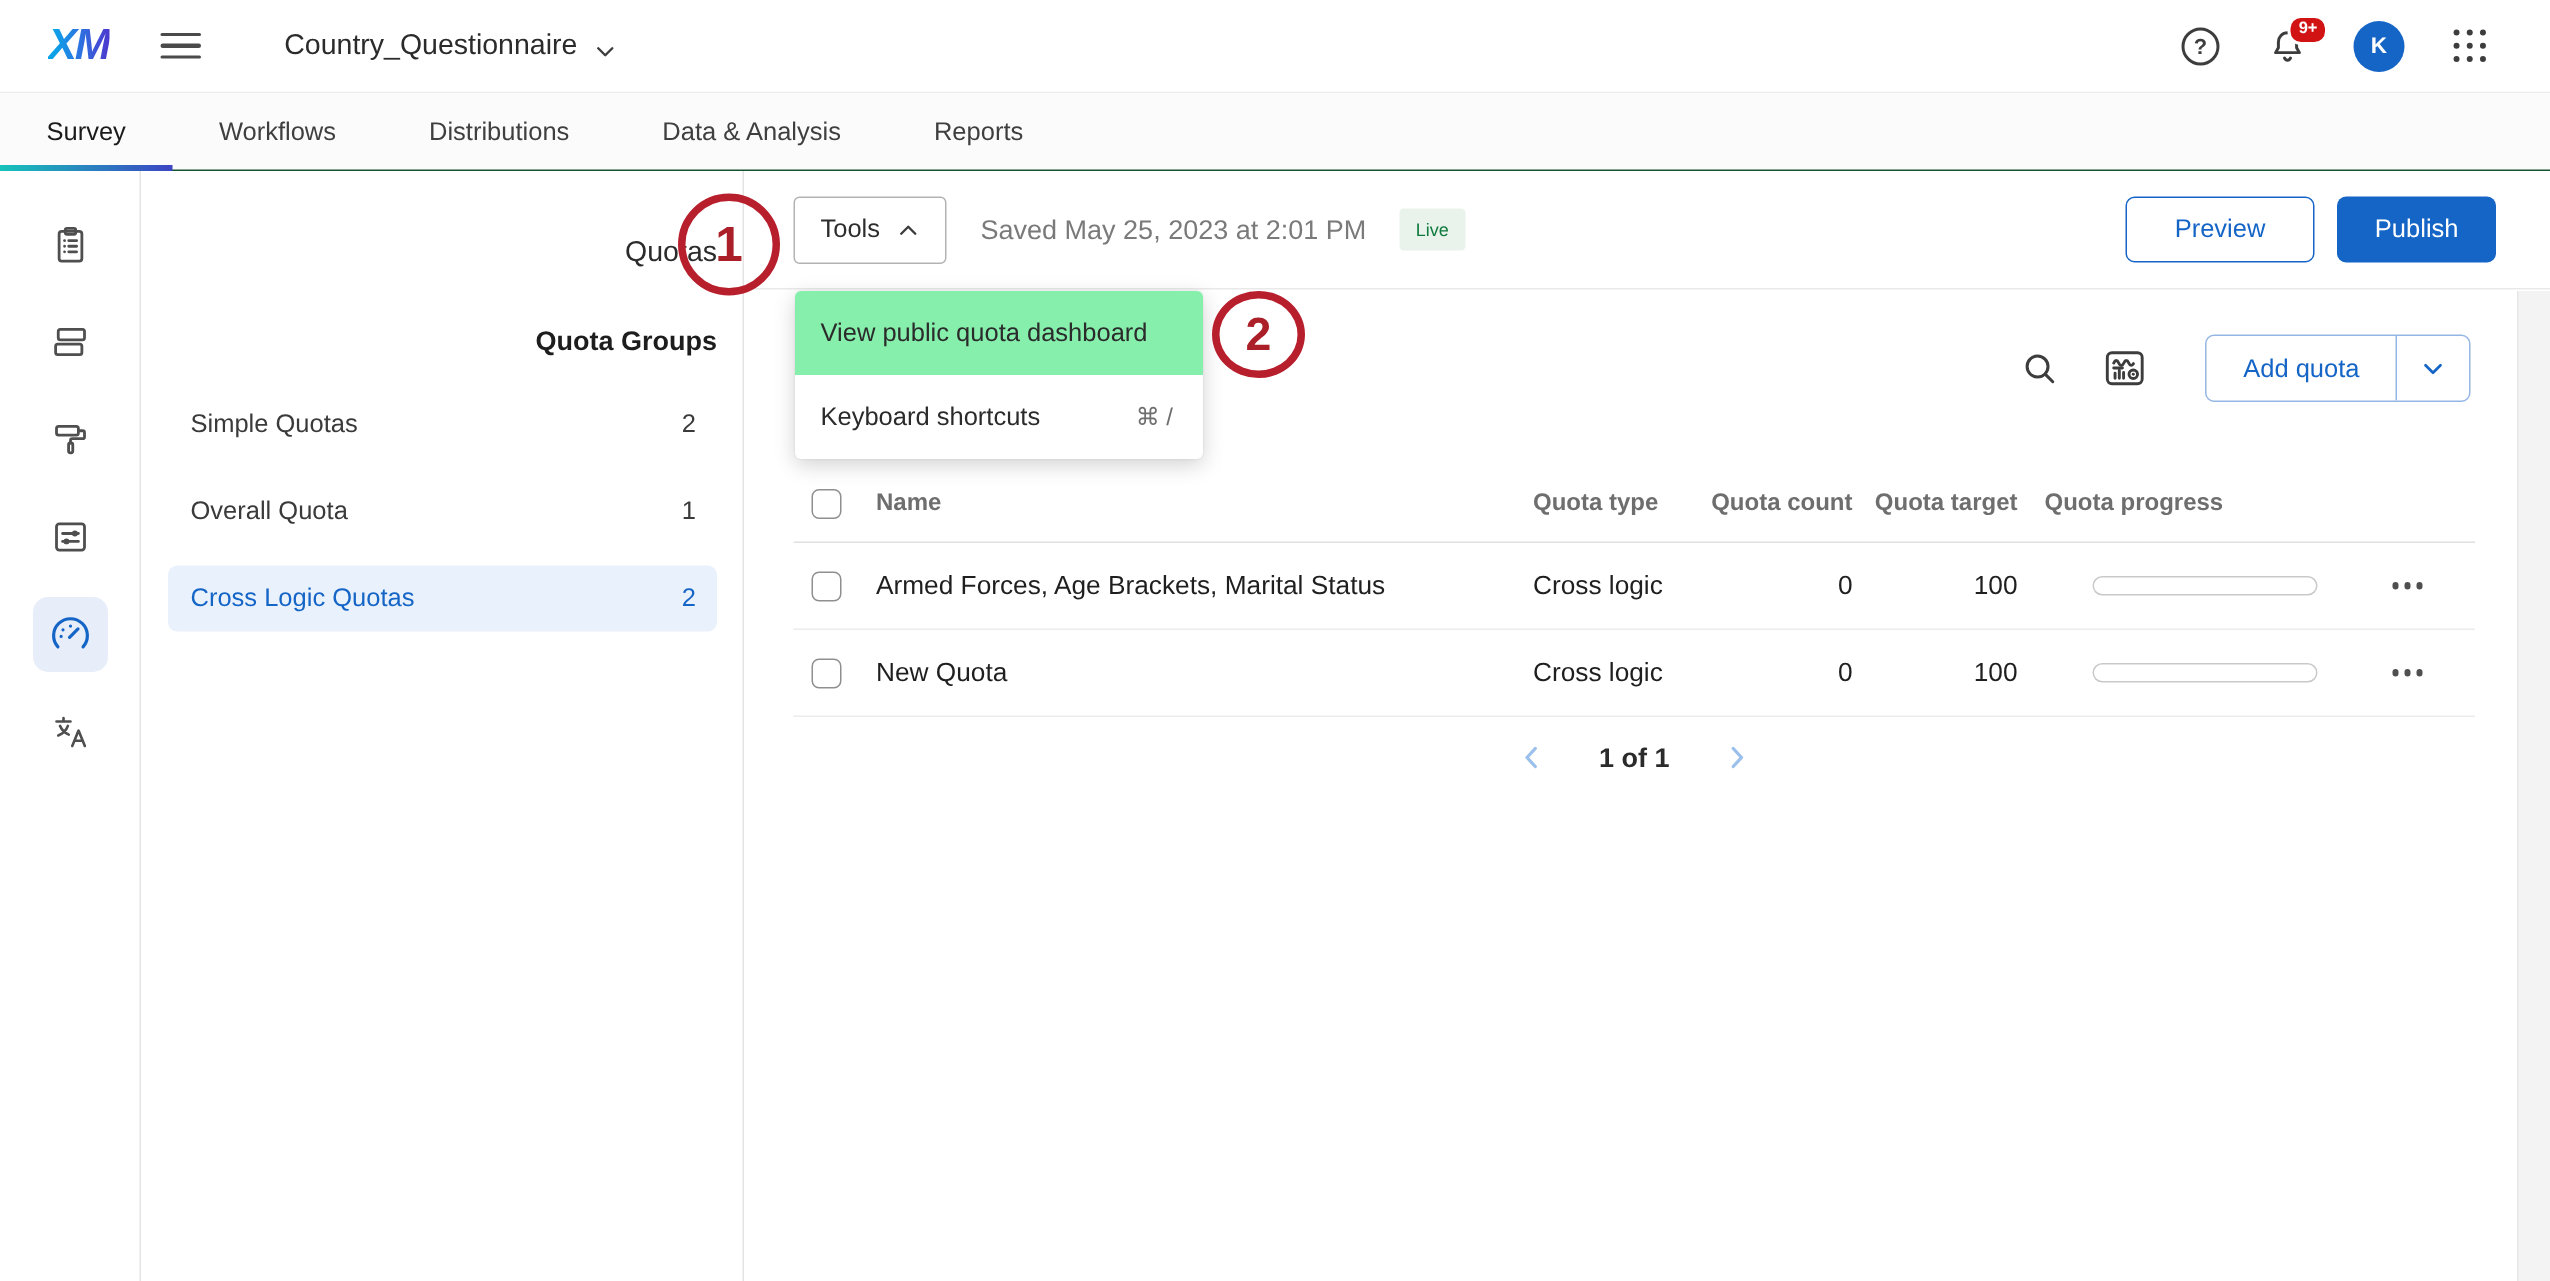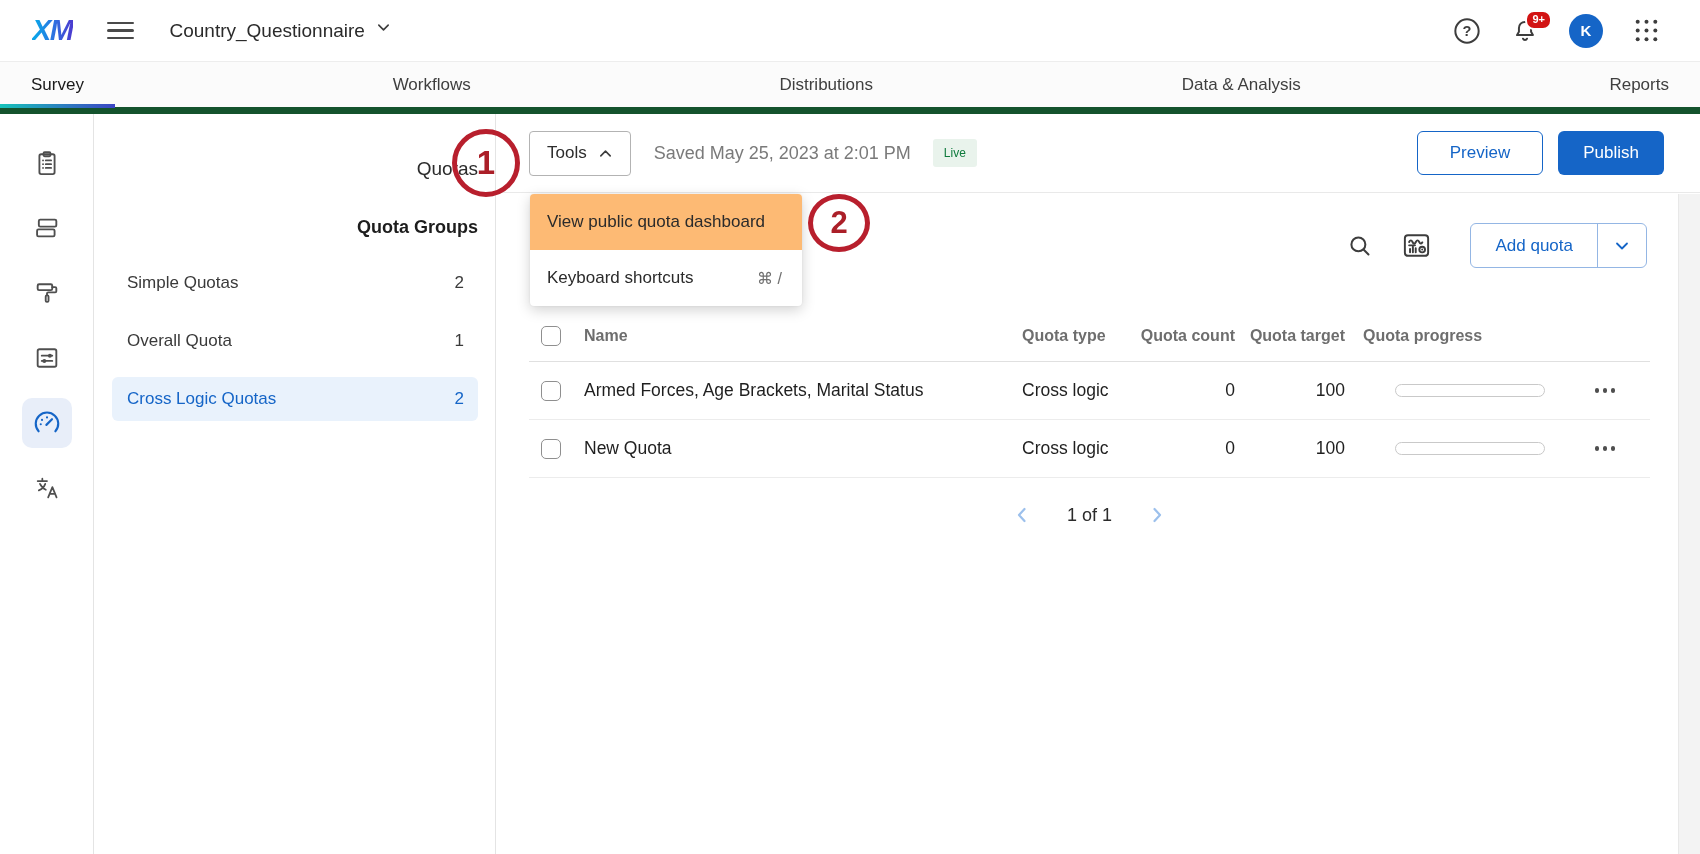--- a/index.html
+++ b/index.html
@@ -11,31 +11,31 @@
   svg { display:block; }
 
   
   .topbar { position:absolute; top:0; left:0; right:0; height:61px; background:#fff;
     display:flex; align-items:center; padding:0 40px 0 32px; z-index:10; }
   .logo { font-size:29px; font-weight:800; font-style:italic; letter-spacing:-1.5px;
     background:linear-gradient(90deg,#0ca2e8 10%,#2f6fe0 55%,#4a3ed0 95%);
     -webkit-background-clip:text; background-clip:text; color:transparent; }
   .hamburger { margin-left:34px; width:27px; display:flex; flex-direction:column; gap:5px; cursor:pointer; }
   .hamburger span { height:2.6px; background:#4a4a4a; border-radius:2px; }
-  .survey-title { margin-left:36px; display:flex; align-items:flex-start; gap:11px; font-size:19px; color:#2b2b2b; cursor:pointer; }
+  .survey-title { margin-left:56px; display:flex; align-items:flex-end; gap:11px; font-size:19px; color:#2b2b2b; cursor:pointer; }
   .top-right { margin-left:auto; display:flex; align-items:center; gap:30px; }
   .top-icon { color:#3d3d3d; cursor:pointer; position:relative; }
   .badge { position:absolute; top:-7px; right:-13px; background:#d21313; color:#fff;
     font-size:11px; font-weight:700; padding:2.5px 5px; border-radius:9px; border:2px solid #fff; line-height:1; }
   .avatar { width:34px; height:34px; border-radius:50%; background:#1565c7; color:#fff;
     display:flex; align-items:center; justify-content:center; font-size:15px; font-weight:700; cursor:pointer; }
 
   
   .tabs { position:absolute; top:61px; left:0; right:0; height:53px; background:#fbfbfb;
-    border-top:1px solid #ededed; border-bottom:7px solid #14532d; display:flex; z-index:9;justify-content:space-between; }
+    border-top:1px solid #ededed; border-bottom:1px solid #14532d; display:flex; z-index:9; }
   .tab { padding:0 31px; display:flex; align-items:center; font-size:17px; color:#3f3f3f; cursor:pointer; position:relative; }
   .tab.active { color:#1a1a1a; }
   .tab.active::after { content:""; position:absolute; left:0; right:0; bottom:-1px; height:4px;
     background:linear-gradient(90deg,#16c3ba,#3c45c4); }
 
   
   .rail { position:absolute; top:114px; left:0; bottom:0; width:94px; background:#fff;
     border-right:1px solid #e4e4e4; display:flex; flex-direction:column; align-items:center;
     padding-top:24px; gap:15px; }
   .rail-slot { width:50px; height:50px; border-radius:10px; display:flex; align-items:center;
@@ -80,35 +80,35 @@
   .thead { height:52px; border-bottom:1px solid #e0e0e0; color:#6e6e6e; font-size:16px; font-weight:700; }
   .tr { height:58px; border-bottom:1px solid #ececec; font-size:17.5px; color:#1f1f1f; }
   .cell-r { text-align:right; }
   .cb { width:20px; height:20px; border:1.6px solid #8f8f8f; border-radius:5px; margin-left:12px;
     background:#fff; cursor:pointer; }
   .progress-head { padding-left:18px; }
   .pill { margin-left:50px; width:150px; height:13px; border:1px solid #c9c9c9; border-radius:7px; background:#fff; }
   .dots { display:flex; gap:3.5px; justify-content:center; cursor:pointer; }
   .dots i { width:4.5px; height:4.5px; border-radius:50%; background:#4f4f4f; }
 
-  .pagination { margin-top:26px; display:flex; align-items:center; justify-content:center; gap:34px;
-    width:calc(100% - 82px); margin-left:32px; }
+  .pagination { margin-top:16px; display:flex; align-items:center; justify-content:center; gap:34px;
+    width:calc(100% - 82px); margin-left:32px;font-weight:bold; }
   .page-label { font-size:18px; color:#2b2b2b; }
   .pager { cursor:pointer; color:#9cc0ec; }
 
   
   .scroll-strip { position:absolute; top:194px; right:0; bottom:0; width:22px; background:#f3f3f3;
     border-left:1px solid #e8e8e8; z-index:6; }
 
   
   .menu { position:absolute; left:530px; top:194px; width:272px; background:#fff; border-radius:4px;
     box-shadow:0 4px 14px rgba(0,0,0,0.18), 0 0 2px rgba(0,0,0,0.08); z-index:20; overflow:hidden; }
   .menu-item { height:56px; display:flex; align-items:center; justify-content:space-between;
     padding:0 20px 0 17px; font-size:17px; color:#2b2b2b; cursor:pointer; }
-  .menu-item.hovered { background:#fdba74; }
+  .menu-item.hovered { background:#86efac; }
   .shortcut { color:#6f6f6f; font-size:16px; }
 
   
   .anno { position:absolute; border:5px solid #b81f2d; border-radius:50%; display:flex; align-items:center;
     justify-content:center; font-weight:700; color:#ab1f28; z-index:30; background:transparent; }
   .anno-1 { left:452px; top:129px; width:68px; height:68px; font-size:33px; }
   .anno-2 { left:808px; top:194px; width:62px; height:58px; font-size:31px; }
 </style>
 </head>
 <body>

